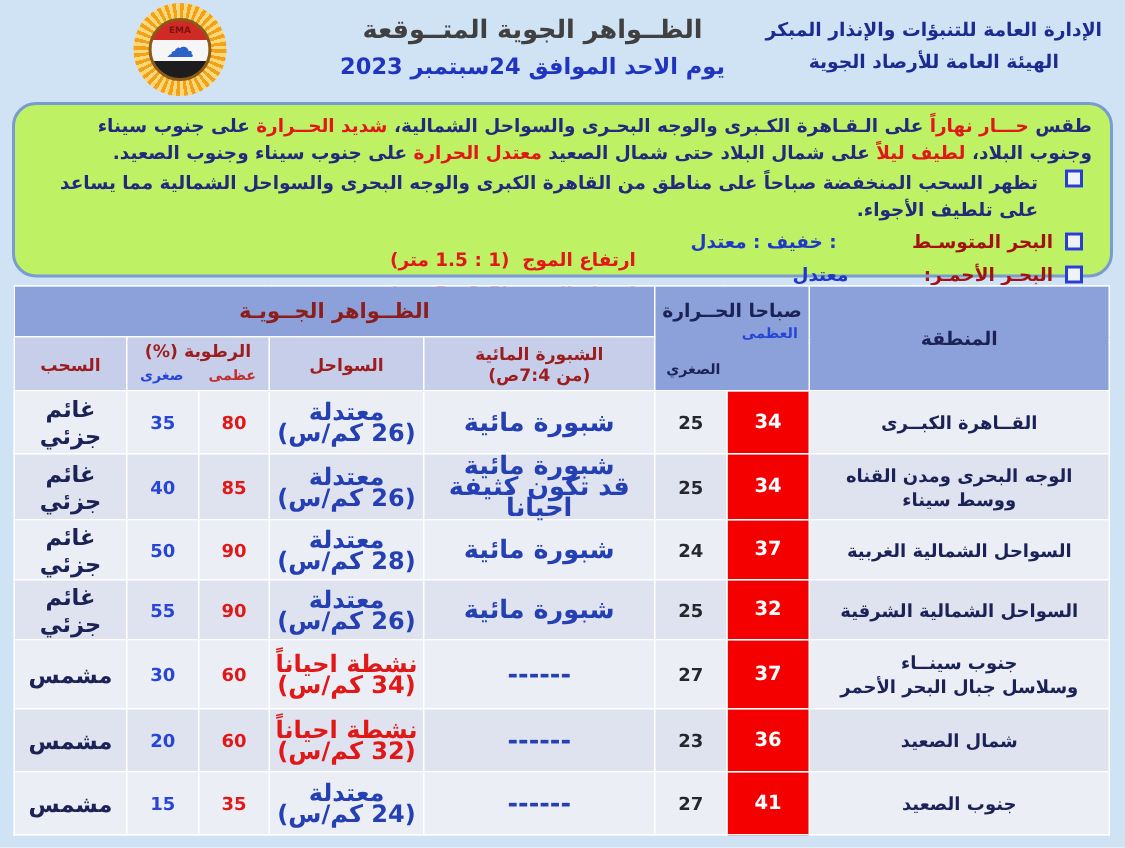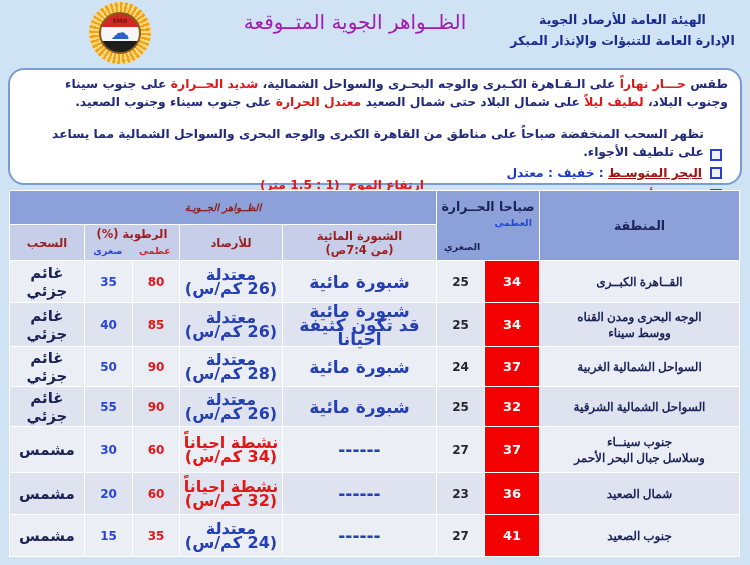--- a/index.html
+++ b/index.html
@@ -4,89 +4,90 @@
 <style>
   html,body{margin:0;padding:0;}
   .page{position:relative;width:750px;height:565px;background:#cfe3f5;
         font-family:"DejaVu Sans", sans-serif;direction:rtl;overflow:hidden;}
 
   
   .hdr{position:absolute;top:0;right:0;left:0;height:66px;}
   .org{position:absolute;top:9px;right:10px;width:235px;text-align:center;
        color:#1c2b8f;font-weight:bold;font-size:12.5px;line-height:21px;}
   .title-block{position:absolute;top:10px;right:250px;width:290px;text-align:center;}
-  .main-title{color:#a21caf;font-weight:normal;font-size:20px;}
+  .main-title{color:#404040;font-weight:bold;font-size:17px;}
   .date-line{color:#1f35c0;font-weight:bold;font-size:15px;margin-top:5px;}
   
   .logo{position:absolute;top:2px;left:72px;width:96px;height:62px;}
   .sun{position:absolute;left:17px;top:0;width:62px;height:62px;border-radius:50%;
        background:repeating-conic-gradient(#f2a11a 0deg 5deg,#fbd87a 5deg 10deg);}
   .emblem{position:absolute;left:27px;top:10px;width:42px;height:42px;border-radius:50%;
        overflow:hidden;border:2px solid #8a5a18;box-sizing:border-box;
        background:linear-gradient(180deg,#cf2b24 0 34%,#f6f6f6 34% 70%,#1d1d1d 70% 100%);}
   .ema-txt{position:absolute;top:3px;left:0;right:0;text-align:center;color:#7a1010;
        font-size:6px;font-weight:bold;}
   .cloud-glyph{position:absolute;top:9px;left:0;right:0;text-align:center;
        color:#2a62c8;font-size:19px;line-height:19px;}
 
   
   .info-box{position:absolute;top:68px;right:8px;left:8px;height:117px;
-       background:#ffffff;border:2px solid #7a9bd0;border-radius:16px;
+       background:#bef264;border:2px solid #7a9bd0;border-radius:16px;
        padding:5px 12px 0 12px;box-sizing:border-box;
        color:#232a7d;font-weight:bold;font-size:12.3px;line-height:18px;}
   .intro{text-align:right;}
   .red{color:#e01818;} .navy{color:#232a7d;}
-  .bullet-line{display:flex;align-items:flex-end;gap:6px;padding-right:6px;margin-top:14px;}
+  .bullet-line{display:flex;align-items:flex-start;gap:18px;padding-right:6px;margin-top:2px;}
   .sq{width:8px;height:8px;border:2px solid #2a3fd0;display:inline-block;flex:0 0 auto;background:#eef2fb;}
   .bullet-text{color:#232a7d;}
   .sea-line{position:relative;margin-top:3px;height:19px;padding-right:26px;}
   .sea-line .sq{position:absolute;right:6px;top:3px;}
-  .sea-name{color:#a31212;text-decoration:underline;}
+  .sea-name{color:#a31212;margin-left:46px;}
   .sea-state{color:#2038c8;}
   .wave{position:absolute;left:238px;top:12px;color:#e01818;white-space:nowrap;}
 
   
   table.wx{position:absolute;top:190px;right:10px;width:730px;border-collapse:collapse;
        table-layout:fixed;direction:rtl;font-weight:bold;}
   table.wx td, table.wx th{border:1px solid #ffffff;padding:0;text-align:center;vertical-align:middle;}
   .hd-dark{background:#8ca1d9;}
   .hd-light{background:#c7cee9;}
-  .phen-h{color:#8c1d1d;font-size:10px;font-style:italic;}
+  .phen-h{color:#8c1d1d;font-size:14px;}
   .region-h,.temp-h{color:#1a2256;font-size:12.5px;}
   .col-h{color:#9c1d1d;font-size:11.5px;line-height:14px;}
   .th-sub{display:flex;justify-content:space-around;font-size:9.5px;margin-top:3px;}
   .lbl-max-t{color:#2746d8;} .lbl-min-t{color:#1a2256;margin-top:24px;}
   .lbl-max-h{color:#c03030;} .lbl-min-h{color:#2746d8;}
   tr.row-a td{background:#eceef6;}
   tr.row-b td{background:#dfe2ef;}
   td.red-cell{background:#f40000 !important;color:#ffffff;font-size:13px;}
-  td.region-c{color:#1a2256;font-size:12px;line-height:16px;font-family:Liberation Serif, serif;}
+  td.region-c{color:#1a2256;font-size:12px;line-height:16px;}
   td.tmin-c{color:#26262e;font-size:12px;}
   td.fog-c{color:#2440b3;font-size:17px;line-height:14px;}
   td.wind-c{color:#2440b3;font-size:16px;line-height:14px;}
   td.wind-c.hot{color:#e01818;}
   td.hmax-c{color:#e01818;font-size:12px;}
   td.hmin-c{color:#2746d8;font-size:12px;}
   td.cloud-c{color:#1a2256;font-size:15px;}
   tr.hr1{height:34px;} tr.hr2{height:36px;}
   tr.r0{height:42px;} tr.r1{height:44px;} tr.r2{height:40px;} tr.r3{height:40px;}
   tr.r4{height:46px;} tr.r5{height:42px;} tr.r6{height:42px;}
 </style>
 </head>
 <body>
 
 <div class="page">
 
   <div class="hdr">
     <div class="org">
+      <div>الإدارة العامة للتنبؤات والإنذار المبكر</div>
       <div>الهيئة العامة للأرصاد الجوية</div>
-      <div>الإدارة العامة للتنبؤات والإنذار المبكر</div>
     </div>
     <div class="title-block">
       <div class="main-title">الظــواهر الجوية المتــوقعة</div>
+      <div class="date-line">يوم الاحد الموافق 24سبتمبر 2023</div>
     </div>
     <div class="logo">
       <div class="sun"></div>
       <div class="emblem">
         <div class="ema-txt">EMA</div>
         <div class="cloud-glyph">☁</div>
       </div>
     </div>
   </div>
 
@@ -131,21 +132,21 @@
           <span class="lbl-min-t">الصغري</span>
         </div>
       </th>
       <th class="hd-dark phen-h" colspan="5">الظــواهر الجــويـة</th>
     </tr>
     <tr class="hr2">
       <th class="hd-light col-h">
         <div>الشبورة المائية</div>
         <div>(من 7:4ص)</div>
       </th>
-      <th class="hd-light col-h">للأرصاد</th>
+      <th class="hd-light col-h">السواحل</th>
       <th class="hd-light col-h" colspan="2">
         <div>الرطوبة (%)</div>
         <div class="th-sub">
           <span class="lbl-max-h">عظمى</span>
           <span class="lbl-min-h">صغرى</span>
         </div>
       </th>
       <th class="hd-light col-h">السحب</th>
     </tr>
 

